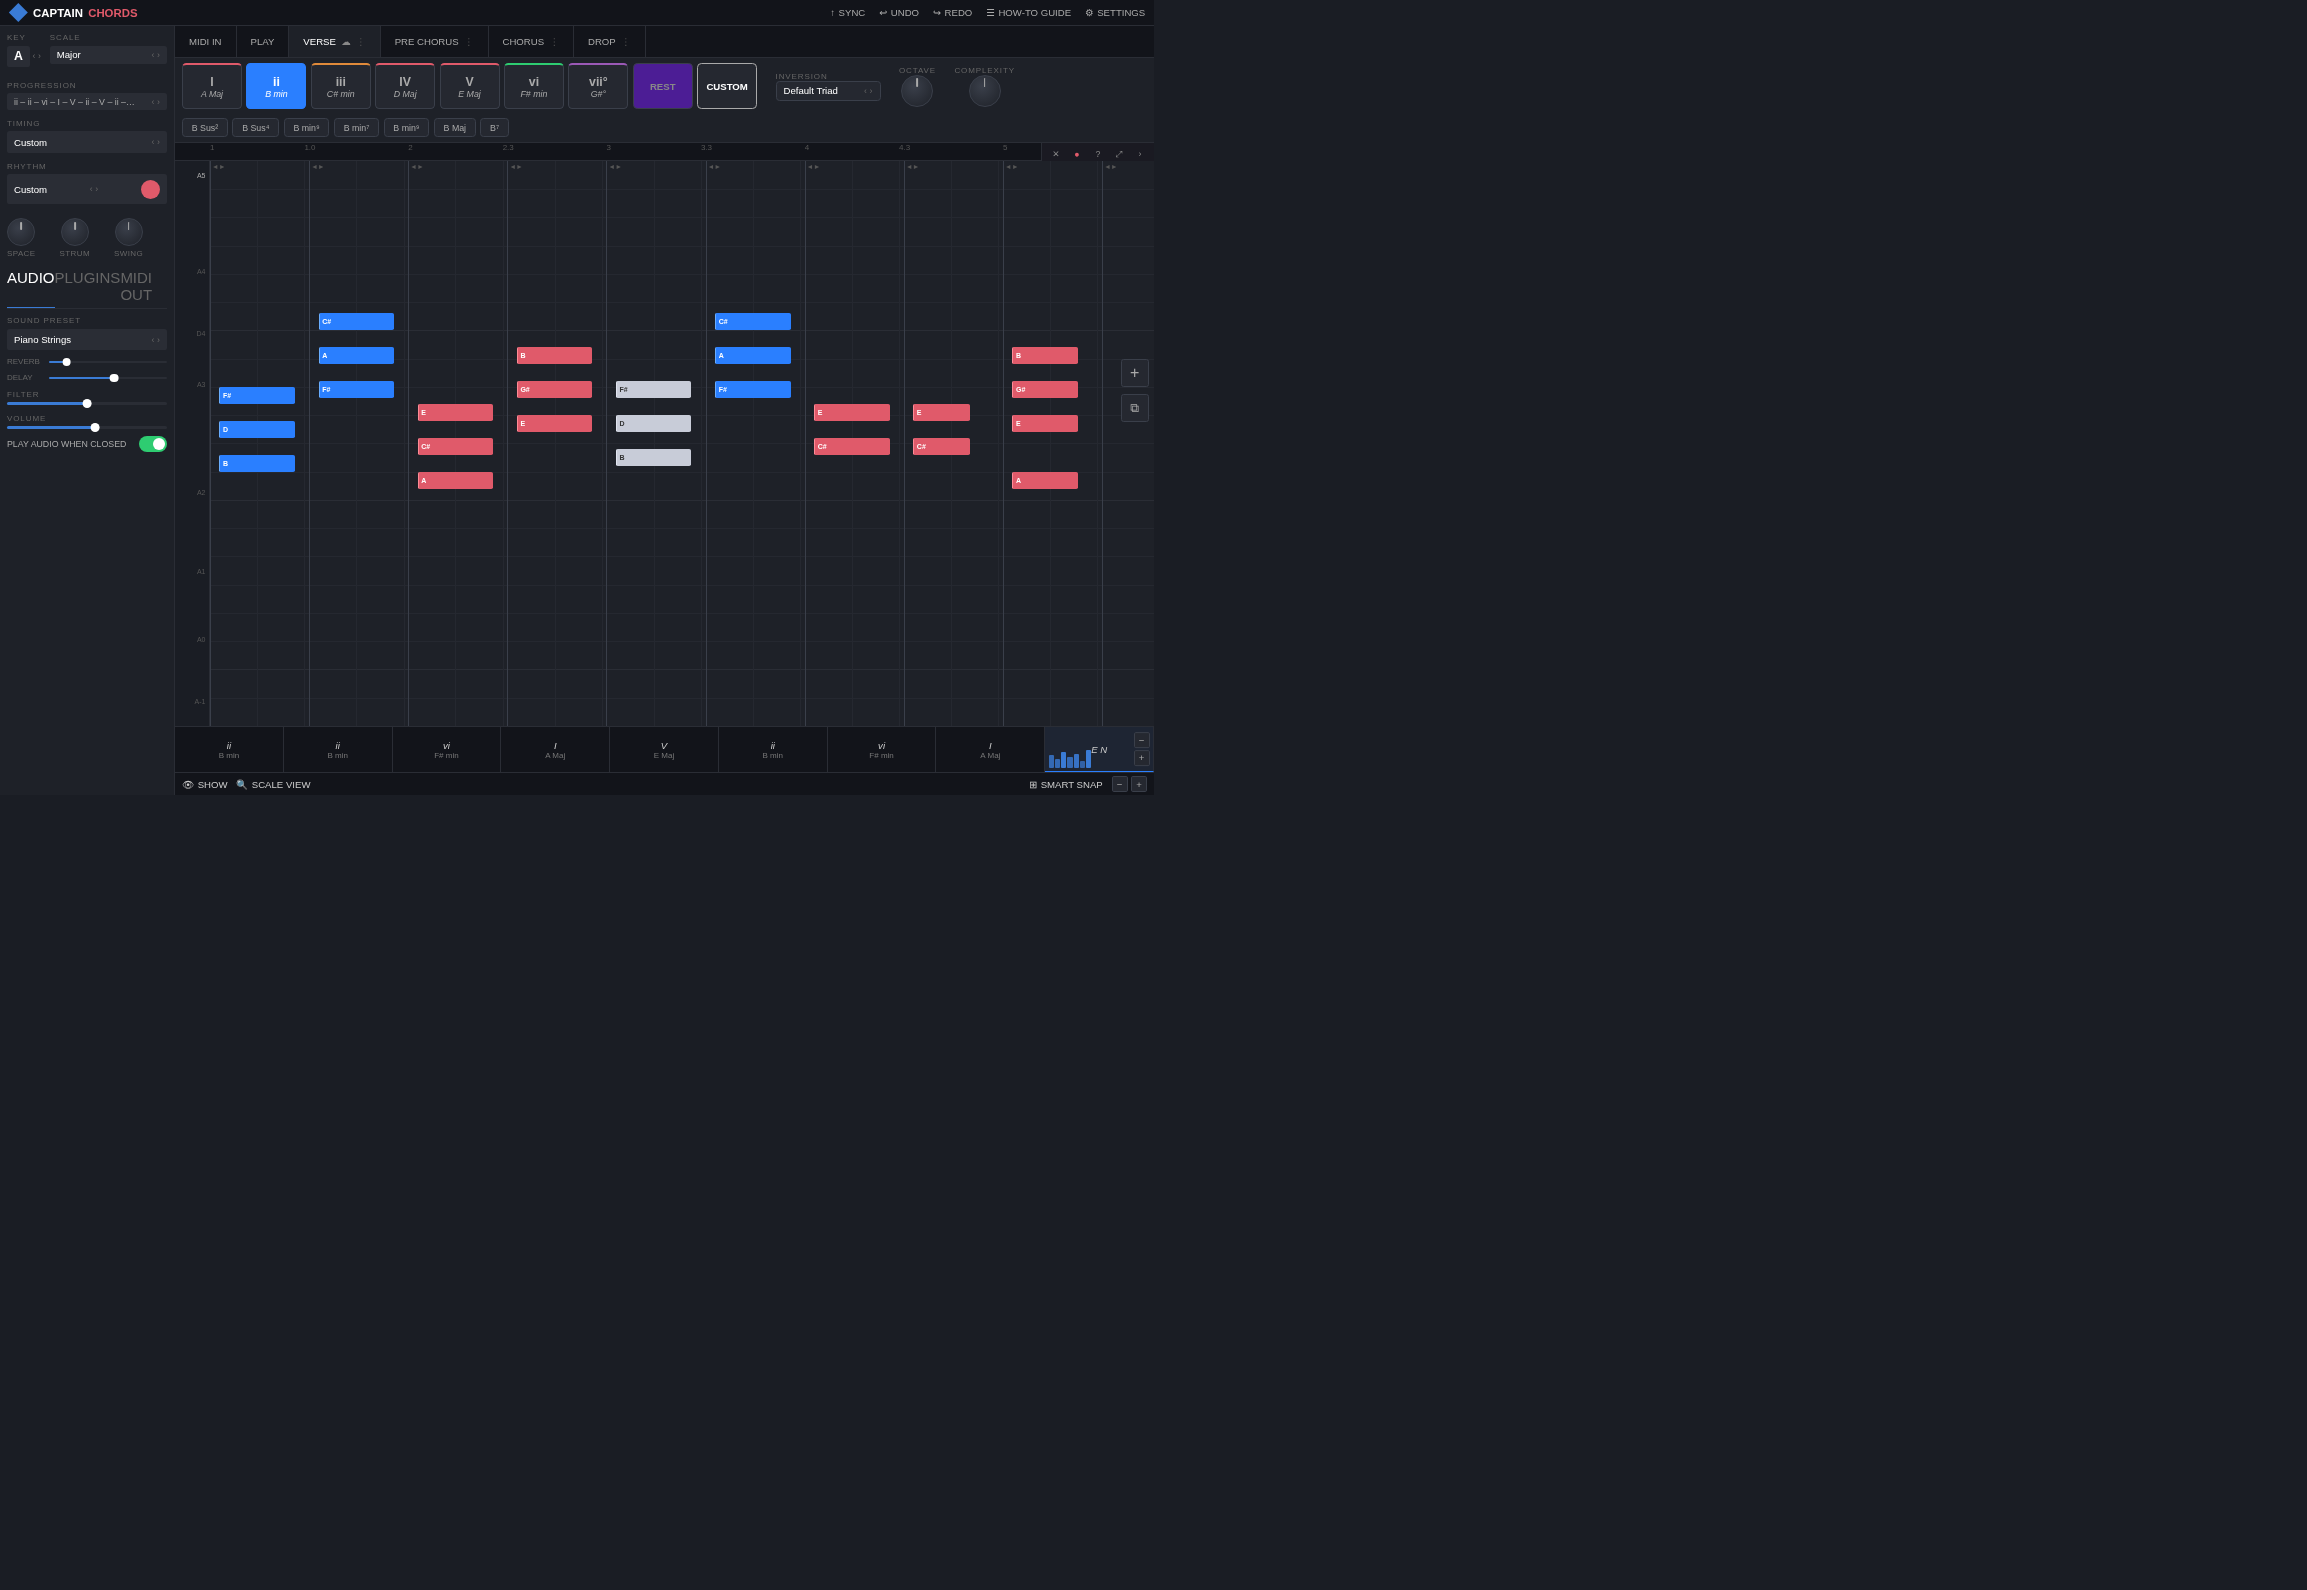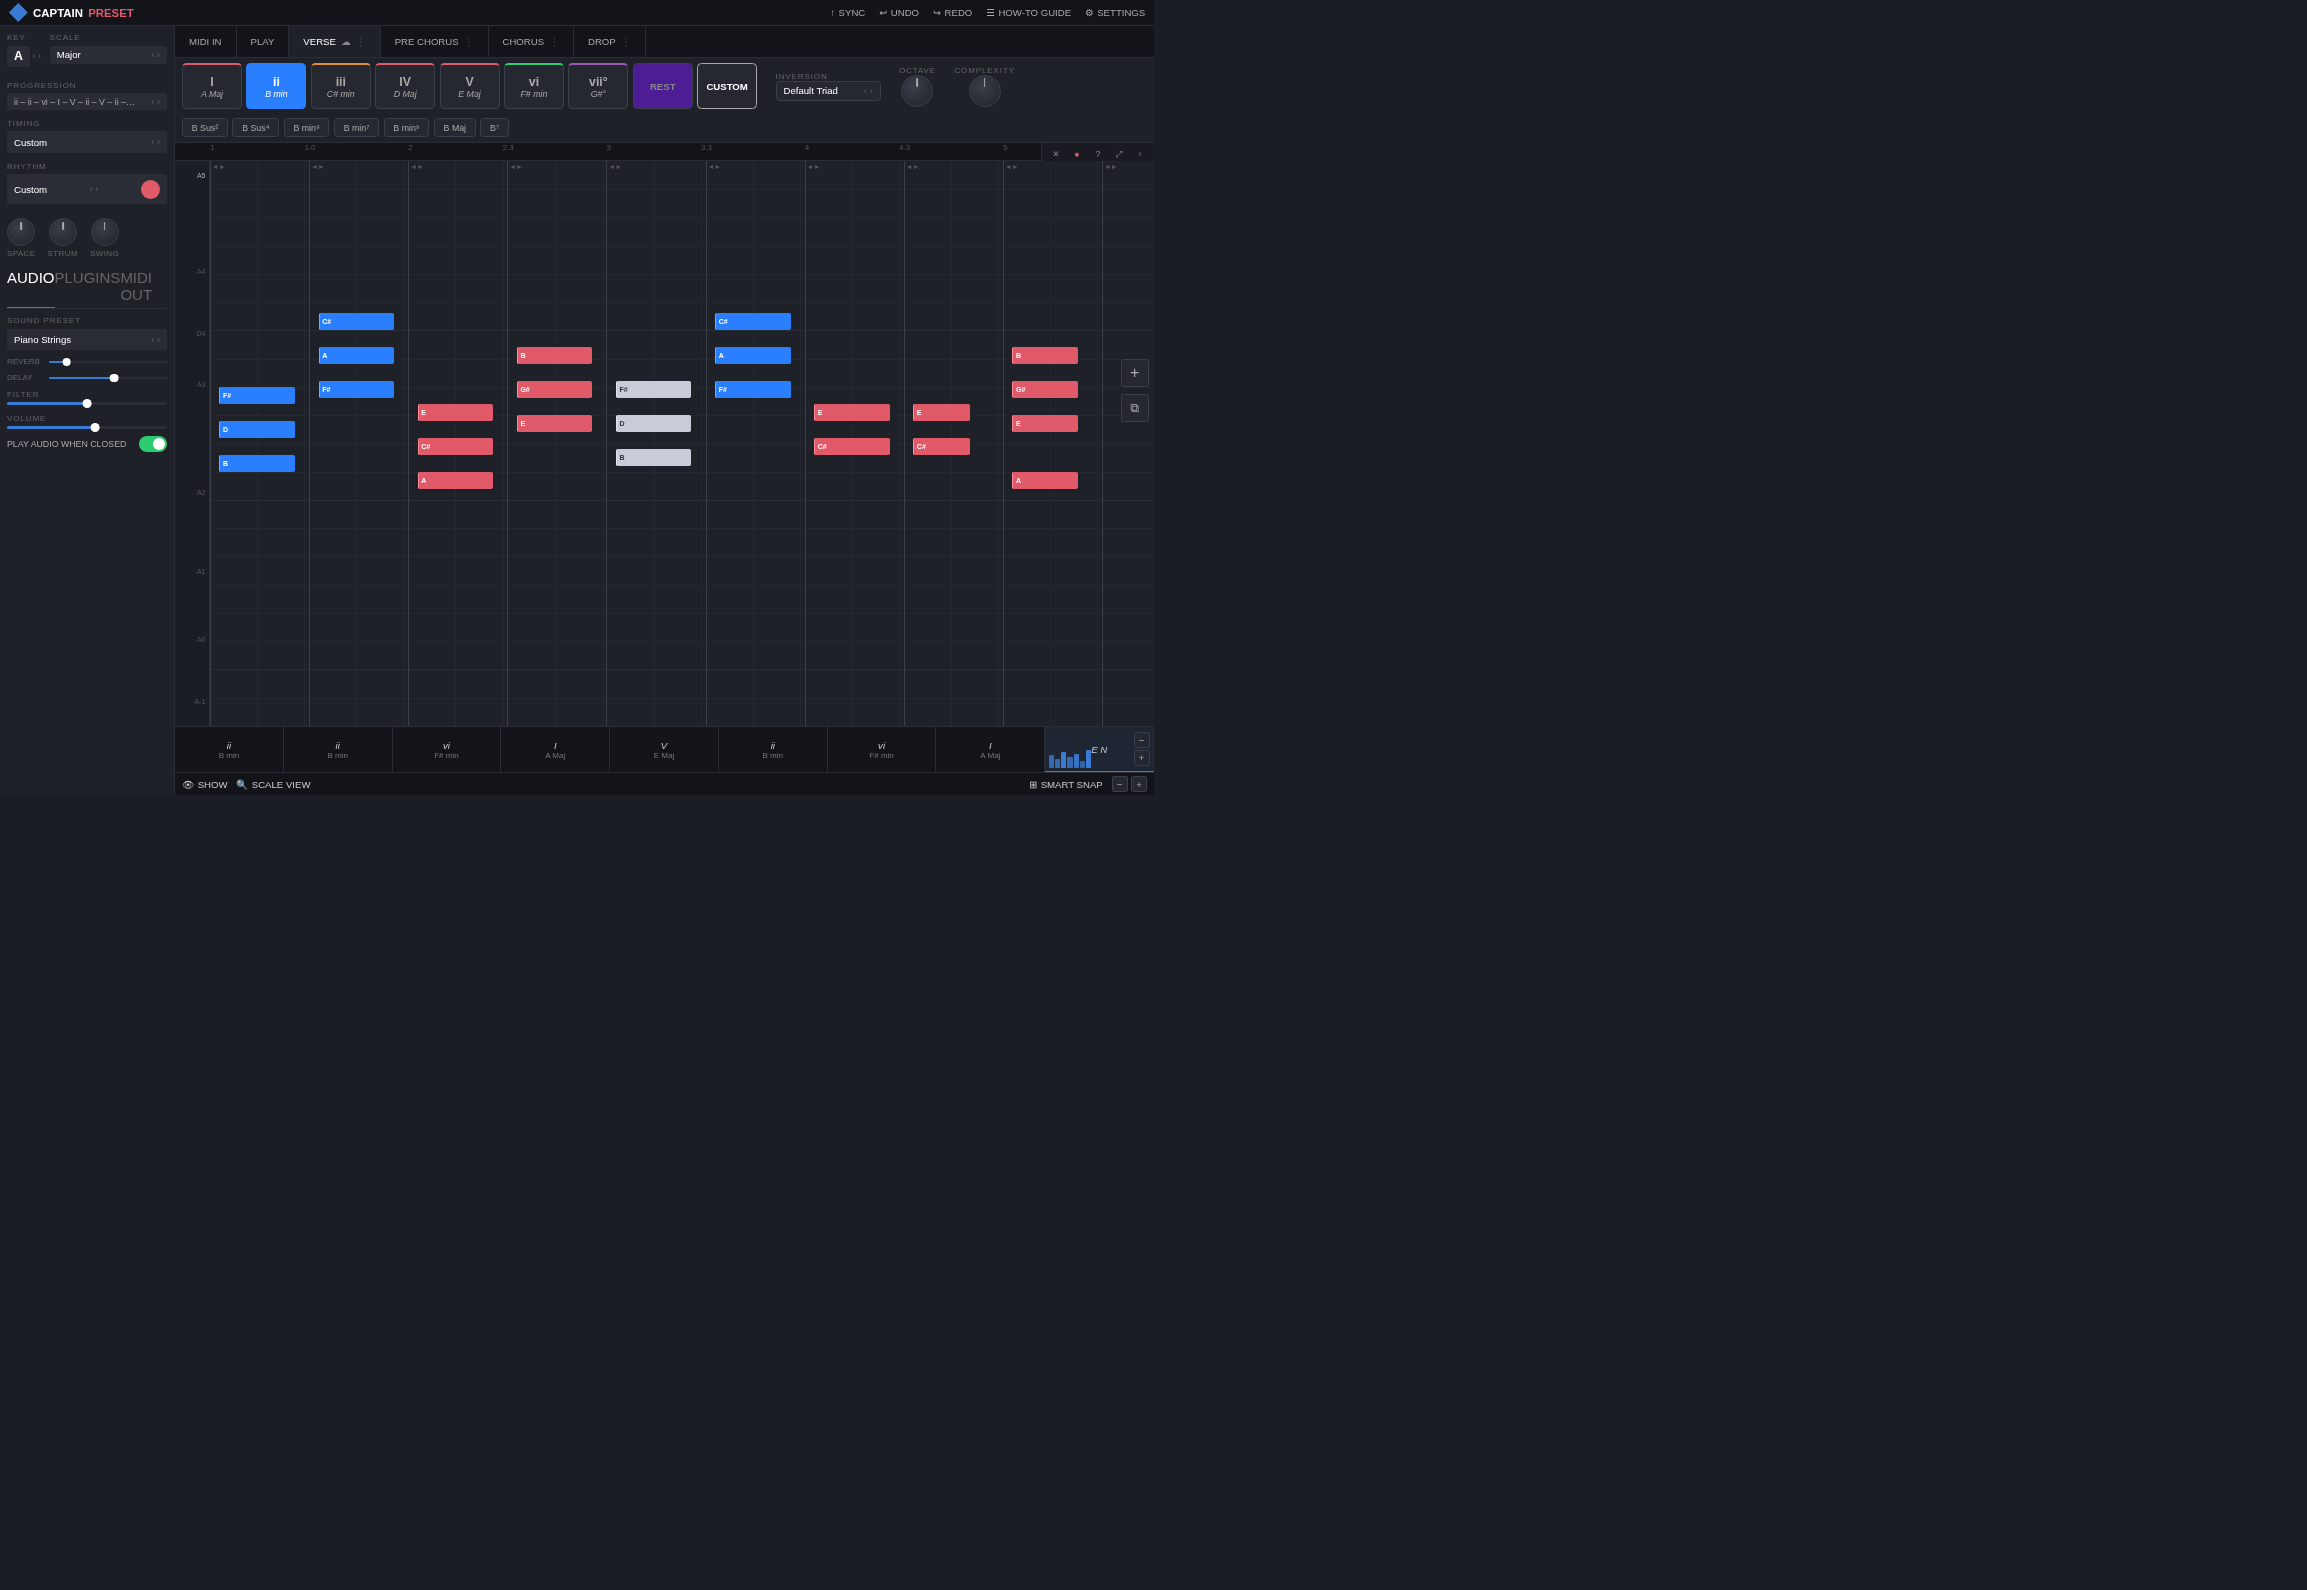--- a/index.html
+++ b/index.html
@@ -22,21 +22,21 @@
     .sidebar-section { margin-bottom: 8.8px; }
     .sidebar-label { font-size: 8px; color: #666; text-transform: uppercase; letter-spacing: 0.9px; margin-bottom: 3.5px; }
     .key-box { background: #2a2d35; border-radius: 2.6px; padding: 3.5px 7px; color: #fff; font-size: 12.3px; font-weight: bold; }
     .scale-selector { display: flex; align-items: center; background: #2a2d35; border-radius: 2.6px; padding: 3.5px 7px; color: #fff; flex: 1; justify-content: space-between; }
     .nav-arrows { display: flex; gap: 2.6px; }
     .nav-arrow { color: #666; cursor: pointer; font-size: 8.8px; }
     .progression-row { display: flex; align-items: center; justify-content: space-between; background: #2a2d35; border-radius: 2.6px; padding: 3.5px 7px; color: #aaa; font-size: 8.8px; }
     .timing-row { display: flex; align-items: center; justify-content: space-between; background: #2a2d35; border-radius: 2.6px; padding: 5.3px 7px; color: #fff; }
     .rhythm-row { display: flex; align-items: center; justify-content: space-between; background: #2a2d35; border-radius: 2.6px; padding: 5.3px 7px; color: #fff; }
     .rhythm-record { width: 19px; height: 19px; background: #e05a6a; border-radius: 50%; cursor: pointer; }
-    .knob-row { display: flex; gap: 12px; margin-top: 5.3px; }
+    .knob-row { display: flex; gap: 24px; margin-top: 5.3px; }
     .knob-item { display: flex; flex-direction: column; align-items: center; gap: 2.6px; }
     .knob { width: 28px; height: 28px; border-radius: 50%; background: radial-gradient(circle at 40% 35%, #3a3f4a, #1e2128); border: 1.8px solid #3a3f4a; position: relative; }
     .knob::after { content: ''; position: absolute; top: 2.6px; left: 50%; width: 1.8px; height: 8.8px; background: #aaa; transform: translateX(-50%); border-radius: 0.9px; }
     .knob-label { font-size: 8px; color: #666; text-transform: uppercase; letter-spacing: 0.4px; }
 
     
     .audio-tabs { display: flex; border-bottom: 0.9px solid #2a2d35; margin-top: 7px; }
     .audio-tab { flex: 1; text-align: left; padding: 4.4px 0; font-size: 15px; color: #666; cursor: pointer; border-bottom: 1.8px solid transparent; }
     .audio-tab.active { color: #fff; border-bottom: 1.8px solid #3a7bd5; }
 
@@ -120,21 +120,21 @@
     .mini-tool-btn { width: 17.5px; height: 17.5px; display: flex; align-items: center; justify-content: center; color: #888; cursor: pointer; font-size: 8.8px; border-radius: 1.8px; }
     .mini-tool-btn.red { color: #e05a6a; }
   </style>
 </head>
 <body>
 
 <div class="top-bar">
   <div class="logo">
     <div class="logo-icon"></div>
     <span class="logo-captain">CAPTAIN</span>
-    <span class="logo-chords">PRESET</span>
+    <span class="logo-chords">CHORDS</span>
   </div>
   <div class="top-actions">
     <div class="top-action">
       <span>↑</span>
       <span>SYNC</span>
     </div>
     <div class="top-action">
       <span>↩</span>
       <span>UNDO</span>
     </div>

